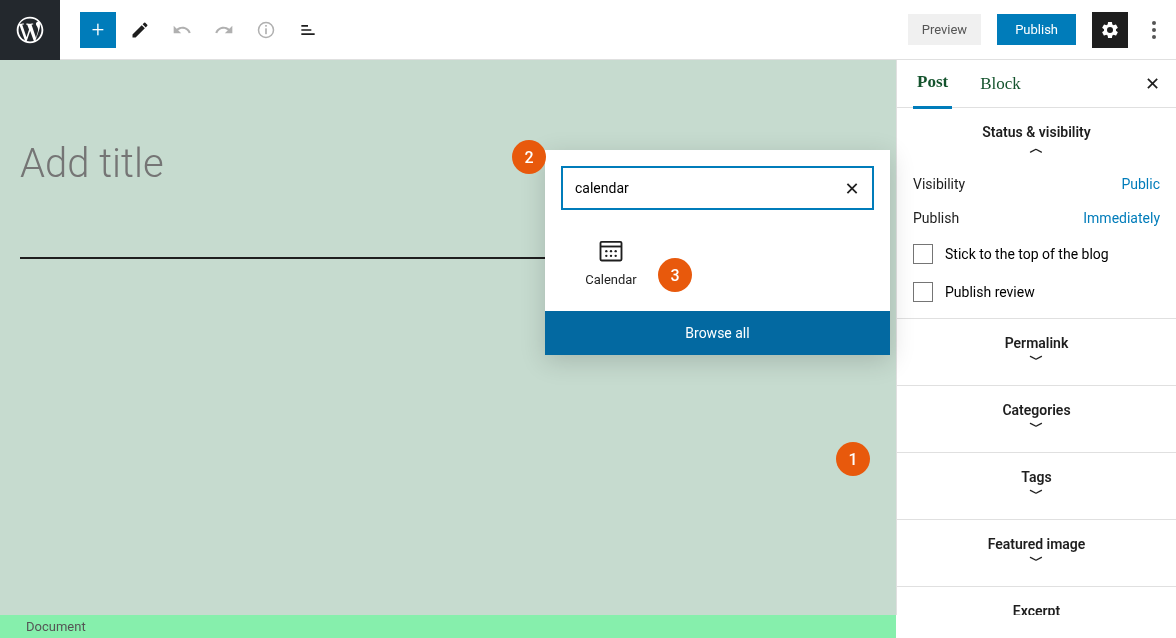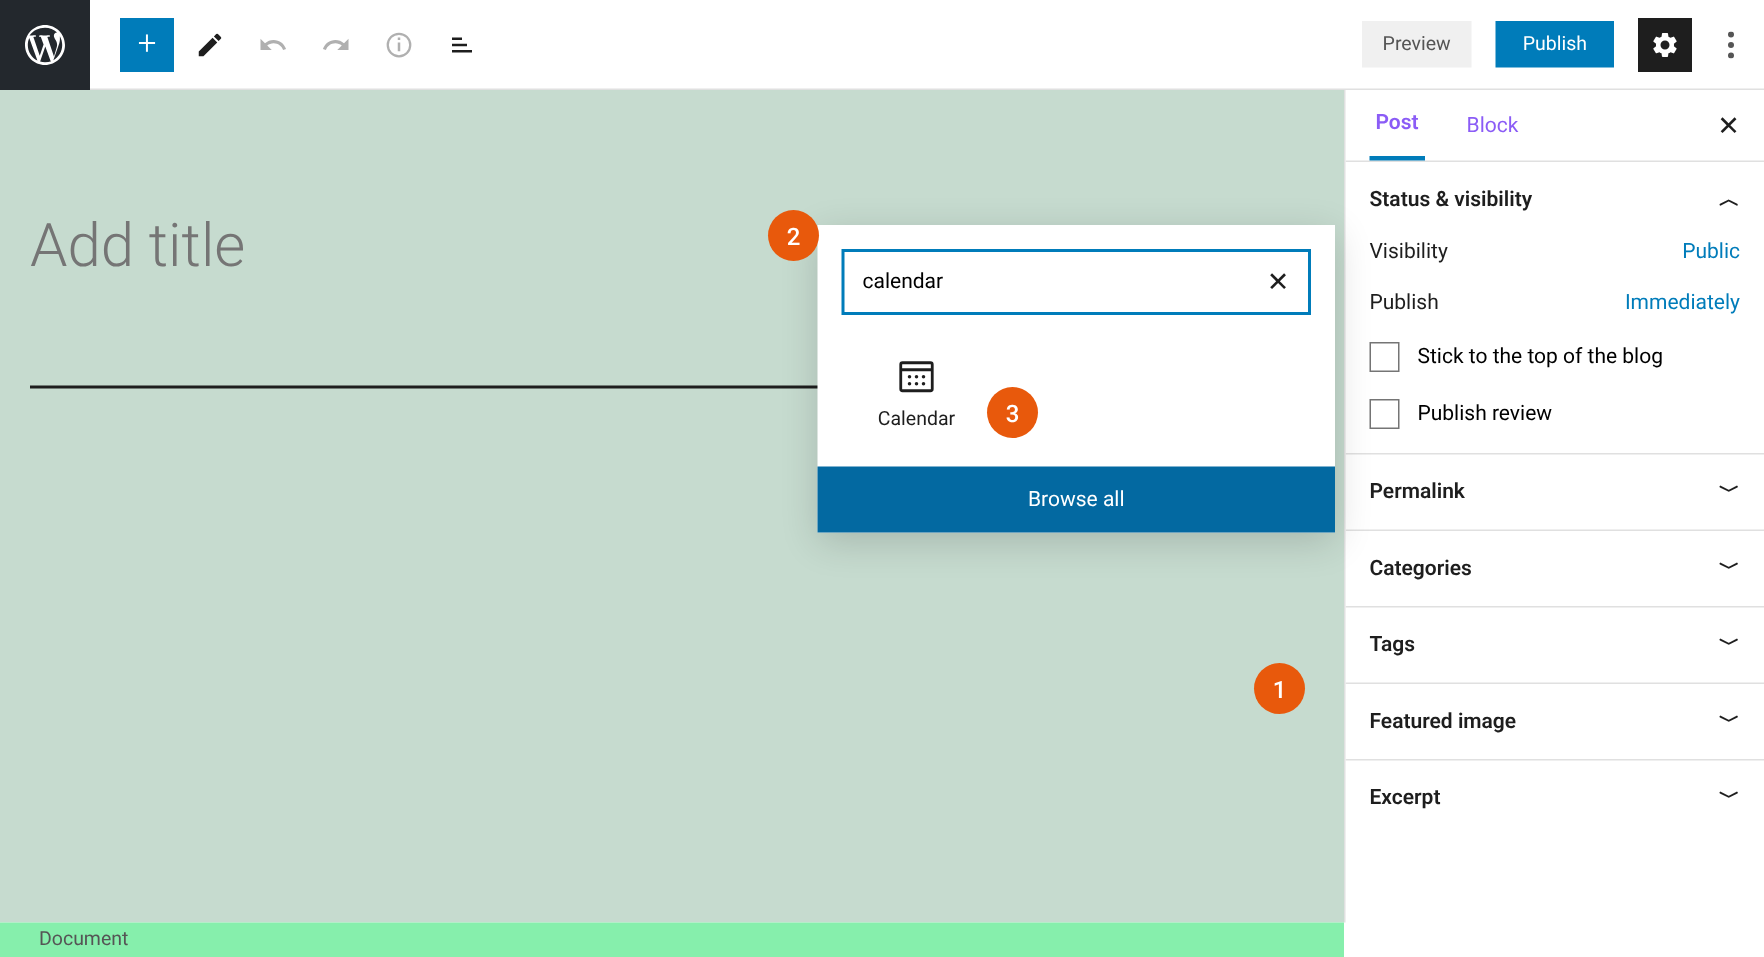--- a/index.html
+++ b/index.html
@@ -30,25 +30,25 @@
 .inserter-search { width: 100%; height: 44px; border: 2px solid #007cba; padding: 0 40px 0 12px; font-size: 14px; outline: none; }
 .inserter-clear { position: absolute; right: 28px; top: 28px; width: 20px; height: 20px; cursor: pointer; font-size: 18px; color: #1e1e1e; display:flex; align-items:center; justify-content:center;}
 .inserter-results { padding: 10px 16px 24px; }
 .block-option { width: 100px; text-align: center; cursor: pointer; }
 .block-option-icon { width: 28px; height: 28px; margin: 0 auto 8px; }
 .block-option-label { font-size: 13px; color: #1e1e1e; }
 .browse-all { background: #0369a1; color: #fff; text-align: center; padding: 14px; font-size: 14px; cursor: pointer; }
 
 .sidebar { width: 280px; border-left: 1px solid #e0e0e0; background: #fff; overflow-y: auto; }
 .side-tabs { display: flex; align-items: center; border-bottom: 1px solid #e0e0e0; padding: 0 16px; height: 48px; }
-.side-tab { padding: 14px 4px; margin-right: 24px; font-size: 14px; color: #8b5cf6; cursor: pointer; }
+.side-tab { padding: 14px 4px; margin-right: 24px; font-size: 17px; color: #14532d; cursor: pointer; font-family: Liberation Serif, serif; }
 .side-tab.active { border-bottom: 3px solid #007cba; font-weight: 600; }
 .side-close { margin-left: auto; cursor: pointer; font-size: 18px; color: #1e1e1e; }
 .panel-section { border-bottom: 1px solid #e0e0e0; padding: 16px; }
-.panel-header { display: flex; justify-content: space-between; align-items: center; font-weight: 600; font-size: 14px; color: #1e1e1e; cursor: pointer; }
+.panel-header { display: flex; justify-content: space-between; align-items: center; font-weight: 600; font-size: 14px; color: #1e1e1e; cursor: pointer; flex-direction: column; }
 .panel-body { margin-top: 18px; }
 .row { display: flex; justify-content: space-between; align-items: flex-end; margin-bottom: 18px; font-size: 14px; }
 .row-label { color: #1e1e1e; }
 .row-link { color: #007cba; cursor: pointer; }
 .select-box { border: 1px solid #757575; padding: 5px 22px 5px 8px; font-size: 13px; cursor: pointer; position: relative; }
 .select-box::after { content: ""; position: absolute; right: 6px; top: 50%; transform: translateY(-50%); border-left: 4px solid transparent; border-right: 4px solid transparent; border-top: 5px solid #1e1e1e; }
 .check-row { display: flex; align-items: center; gap: 12px; font-size: 14px; margin-bottom: 18px; }
 .checkbox { width: 20px; height: 20px; border: 1.5px solid #757575; cursor: pointer; }
 .chev { font-size: 14px; color: #1e1e1e; }
 

